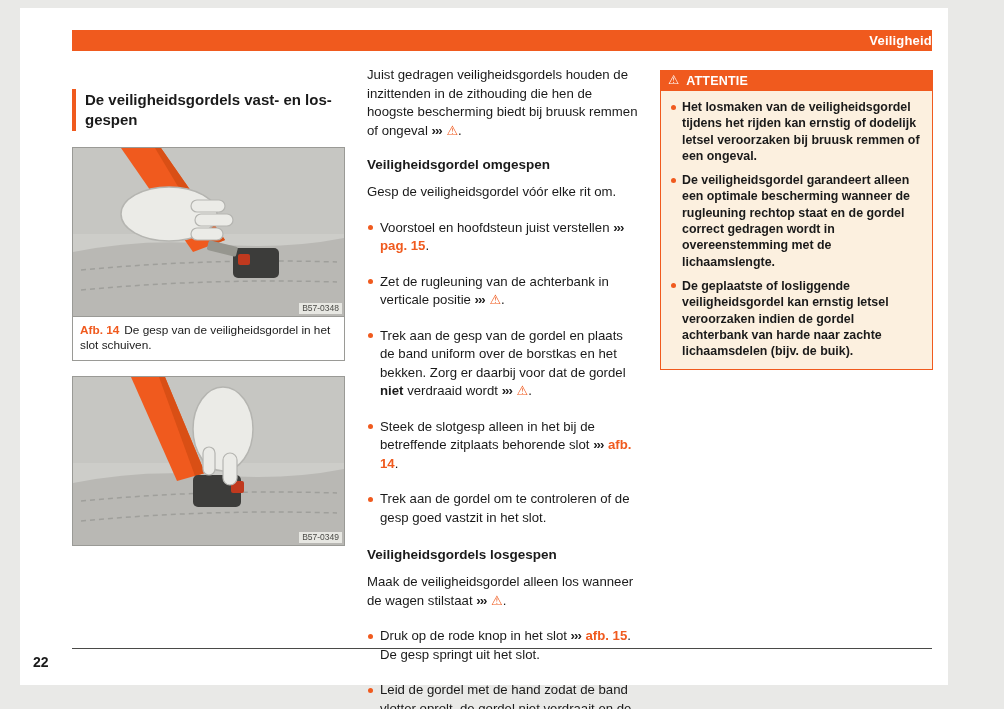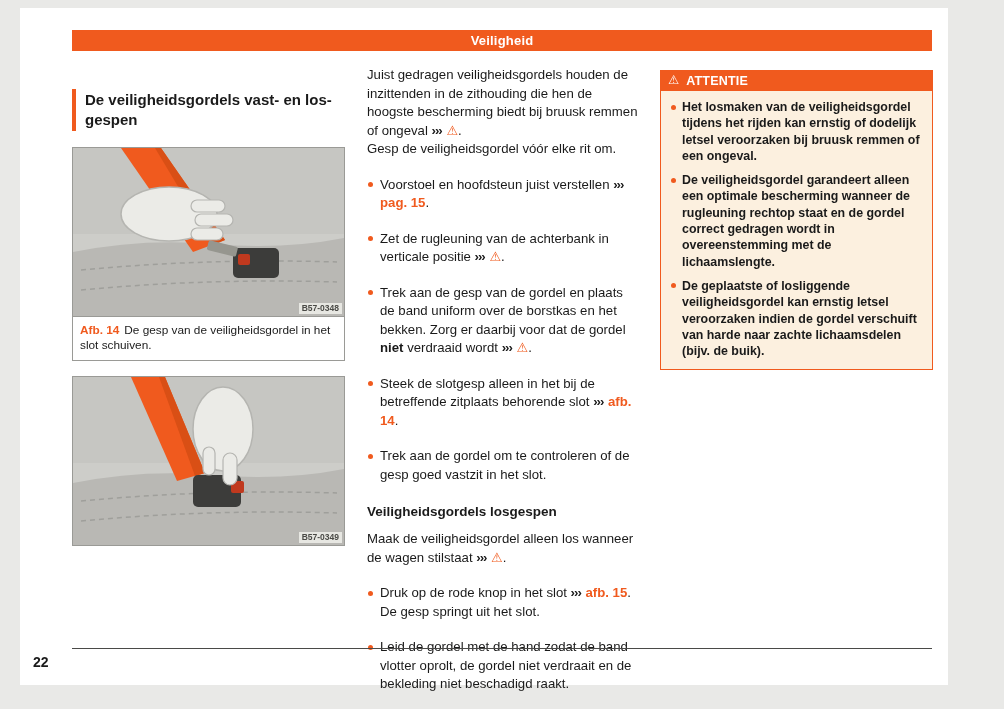--- a/index.html
+++ b/index.html
@@ -2,40 +2,40 @@
 <html><head>
 <meta charset="utf-8">
 <style>
   html,body{margin:0;padding:0;background:#E9E9E7;}
   .canvas{position:relative;width:1004px;height:709px;background:#E9E9E7;overflow:hidden;
           font-family:"Liberation Sans",sans-serif;color:#1a1a1a;}
   .page{position:absolute;left:20px;top:8px;width:928px;height:677px;background:#ffffff;}
 
   
   .header-bar{position:absolute;left:52px;top:22px;width:860px;height:21px;background:#F05A1E;
-              display:flex;align-items:center;justify-content:center;}
+              display:flex;align-items:center;justify-content:flex-end;}
   .header-bar span{color:#fff;font-size:13px;font-weight:bold;letter-spacing:.2px;}
 
   
   .col{position:absolute;top:58px;}
   .col-left{left:52px;width:273px;}
   .col-mid{left:347px;width:273px;}
 
   
   .article-title{margin:2px 0 0 0;font-size:18.5px;font-weight:bold;color:#F05A1E;line-height:25px;}
   .article-title span{display:block;white-space:nowrap;}
   .section-heading{margin-top:23px;border-left:4px solid #F05A1E;padding:1px 0 1px 9px;
                    font-size:15px;font-weight:bold;line-height:20px;}
   .section-heading span{display:block;white-space:nowrap;}
   .figure{margin:16px 0 0 0;border:1px solid #9a9a96;width:271px;}
   .figure + .figure{margin-top:15px;}
   .illustration{position:relative;width:271px;height:168px;background:#cdcdc9;overflow:hidden;}
   .illustration svg{display:block;}
   .img-code{position:absolute;right:2px;bottom:2px;background:rgba(236,236,231,.9);color:#4a4a46;
-            font-size:8.5px;padding:0 3px;line-height:11px;font-weight:bold;}
+            font-size:8.5px;padding:0 3px;line-height:11px;}
   figcaption{border-top:1px solid #9a9a96;padding:6px 7px 7px 7px;font-size:11.8px;line-height:15px;}
   .fig-label{color:#F05A1E;font-weight:bold;margin-right:5px;}
 
   
   .body-text{margin:0;font-size:13.2px;line-height:18.5px;}
   .sub-heading{margin:16px 0 9px 0;font-size:13.5px;font-weight:bold;line-height:18px;}
   .bullet-item{position:relative;margin:17px 0;padding-left:13px;font-size:13.2px;line-height:18.5px;}
   .dot{position:absolute;left:1px;top:6.5px;width:5px;height:5px;border-radius:50%;background:#F05A1E;}
   .ref{font-weight:bold;letter-spacing:-1px;margin-right:1px;}
   .link{color:#F05A1E;font-weight:bold;}
@@ -120,20 +120,21 @@
       </figure>
     </div>
 
     <div class="col col-mid">
       <p class="body-text">
         <span>Juist gedragen veiligheidsgordels houden de inzittenden in de zithouding die hen de hoogste bescherming biedt bij bruusk remmen of ongeval</span>
         <span class="ref">›››</span>
         <span class="warn-inline">⚠</span><span>.</span>
       </p>
 
+      <h2 class="sub-heading">Veiligheidsgordel omgespen</h2>
       <p class="body-text">Gesp de veiligheidsgordel vóór elke rit om.</p>
 
       <div class="bullet-item">
         <span class="dot"></span>
         <span>Voorstoel en hoofdsteun juist verstellen</span>
         <span class="ref">›››</span>
         <span class="link">pag. 15</span><span>.</span>
       </div>
 
       <div class="bullet-item">
@@ -194,21 +195,21 @@
         <div class="bullet-item">
           <span class="dot"></span>
           <span>Het losmaken van de veiligheidsgordel tijdens het rijden kan ernstig of dodelijk letsel veroorzaken bij bruusk remmen of een ongeval.</span>
         </div>
         <div class="bullet-item">
           <span class="dot"></span>
           <span>De veiligheidsgordel garandeert alleen een optimale bescherming wanneer de rugleuning rechtop staat en de gordel correct gedragen wordt in overeenstemming met de lichaamslengte.</span>
         </div>
         <div class="bullet-item">
           <span class="dot"></span>
-          <span>De geplaatste of losliggende veiligheidsgordel kan ernstig letsel veroorzaken indien de gordel verschuift van harde naar zachte lichaamsdelen (bijv. de buik).</span>
+          <span>De geplaatste of losliggende veiligheidsgordel kan ernstig letsel veroorzaken indien de gordel achterbank van harde naar zachte lichaamsdelen (bijv. de buik).</span>
         </div>
       </div>
     </div>
 
     <div class="footer-rule"></div>
     <div class="page-number">22</div>
 
   </div>
 </div>
 

